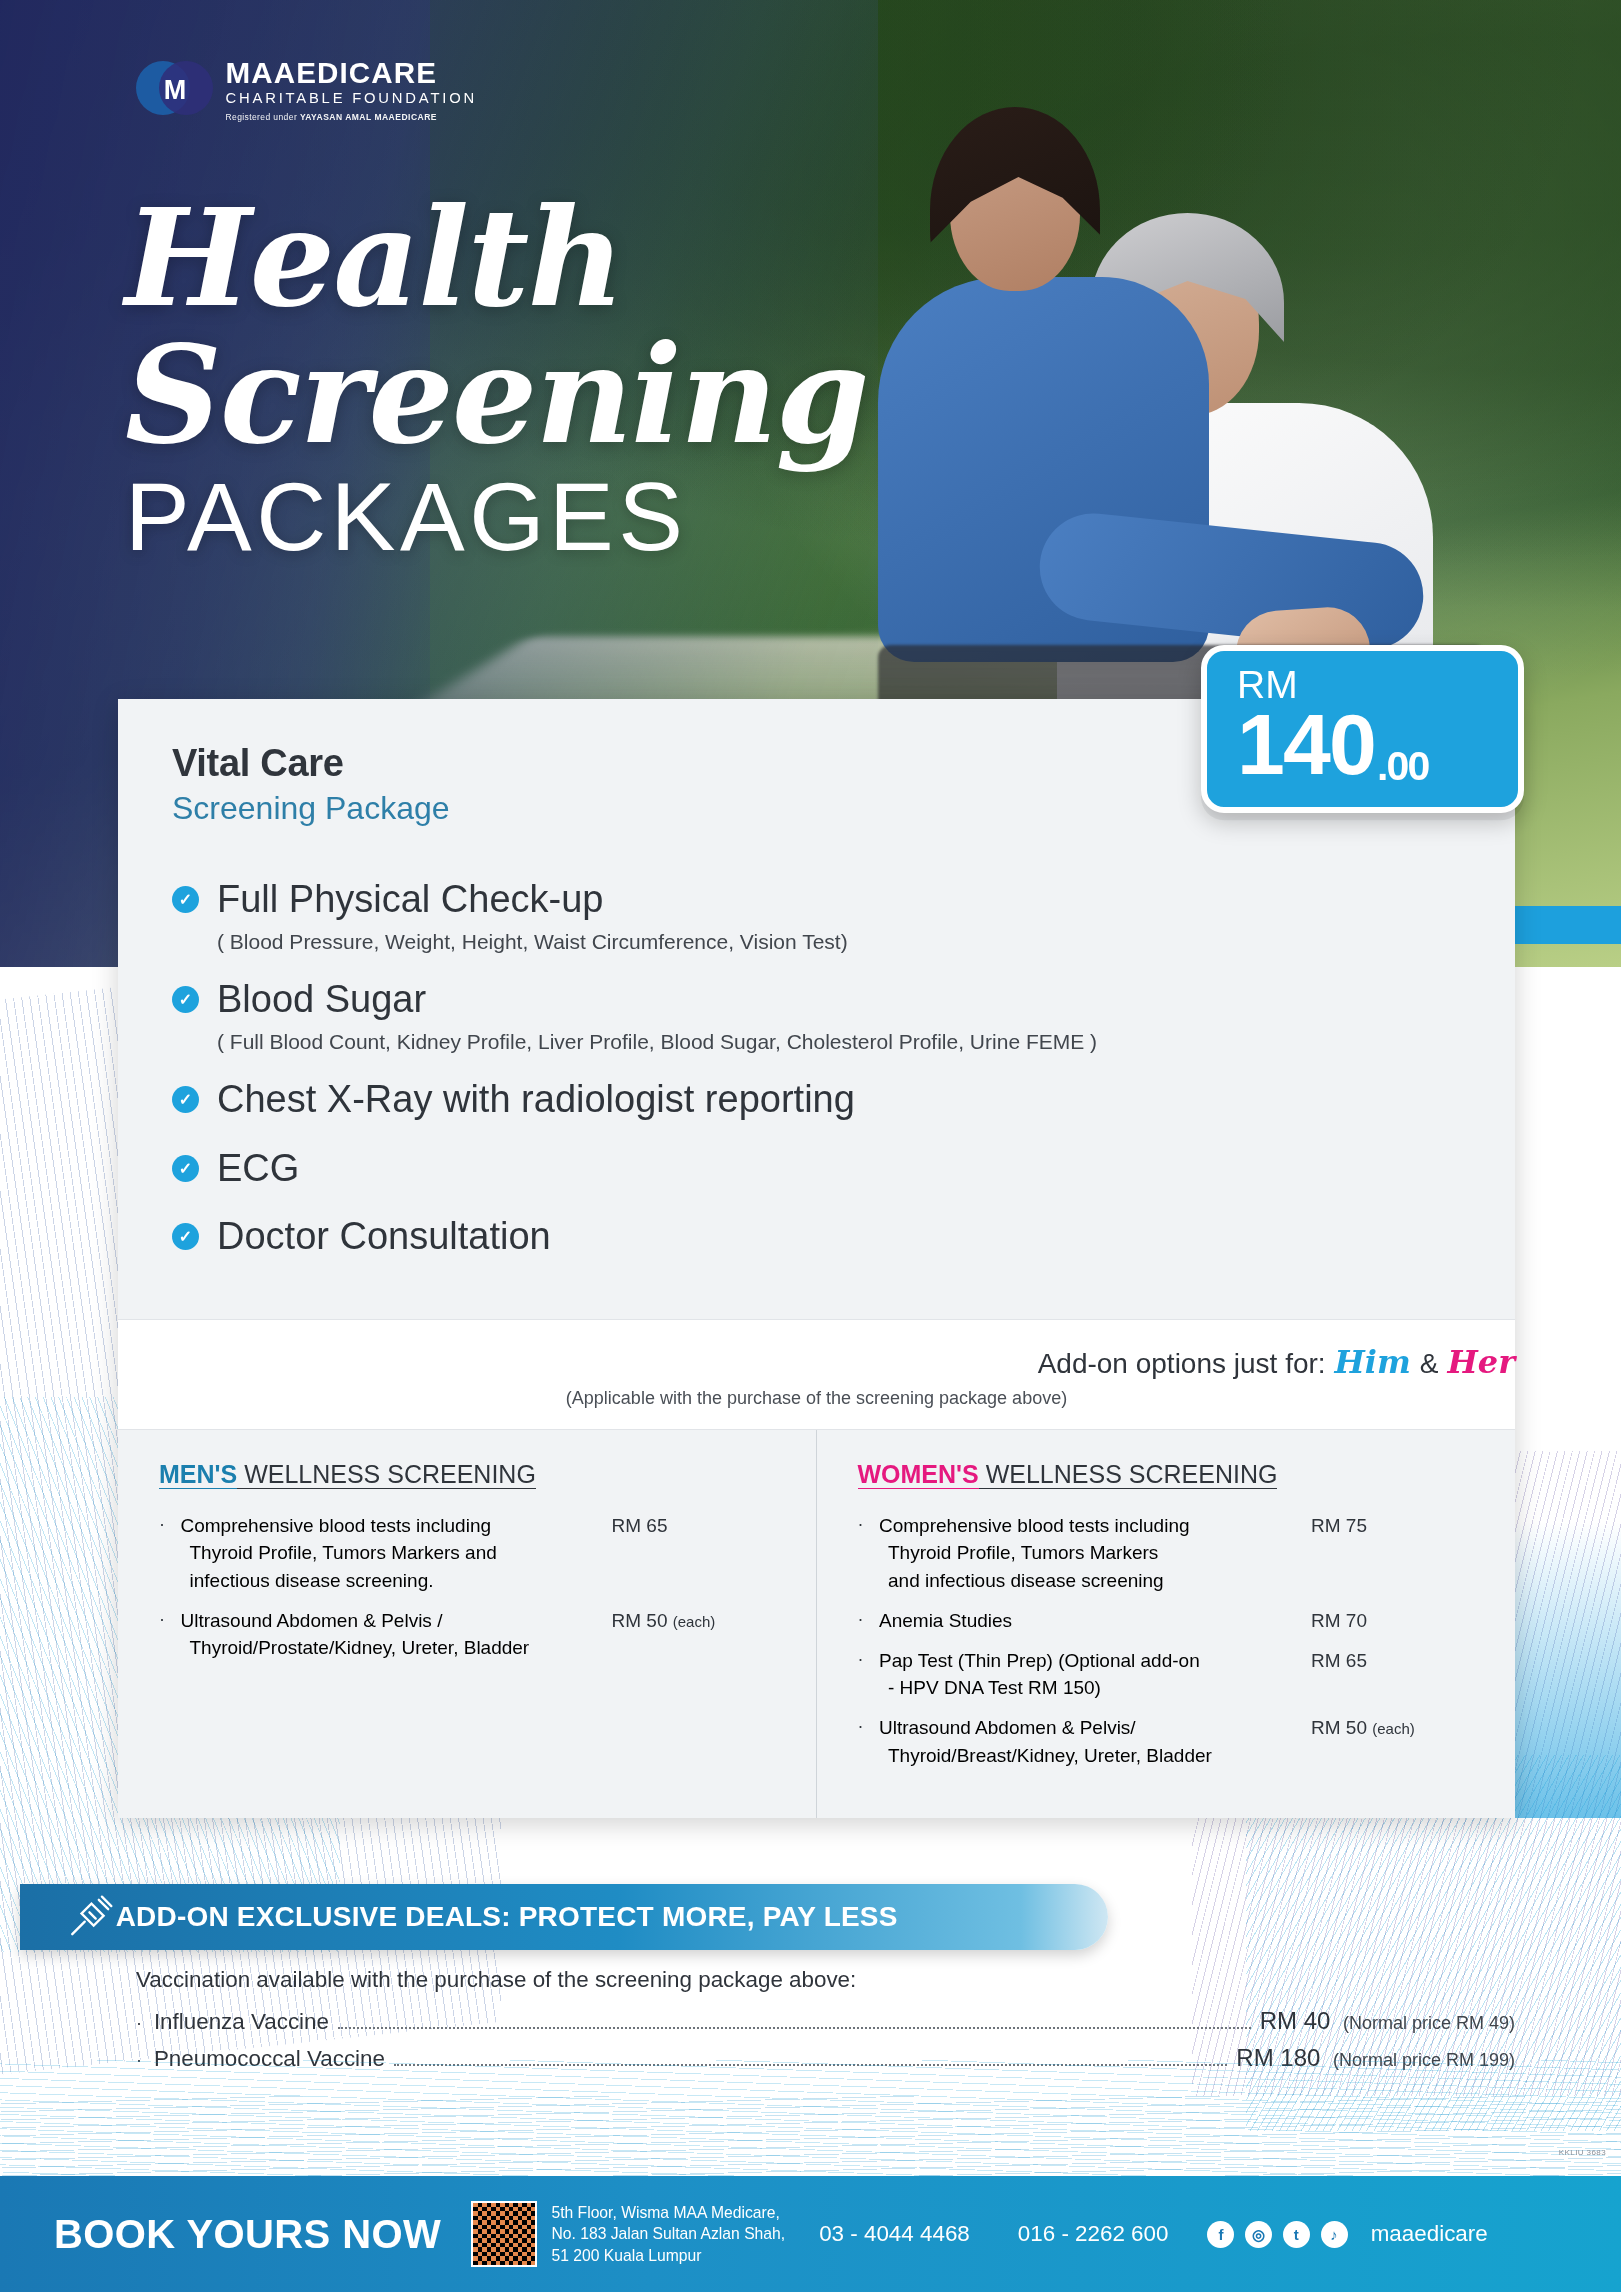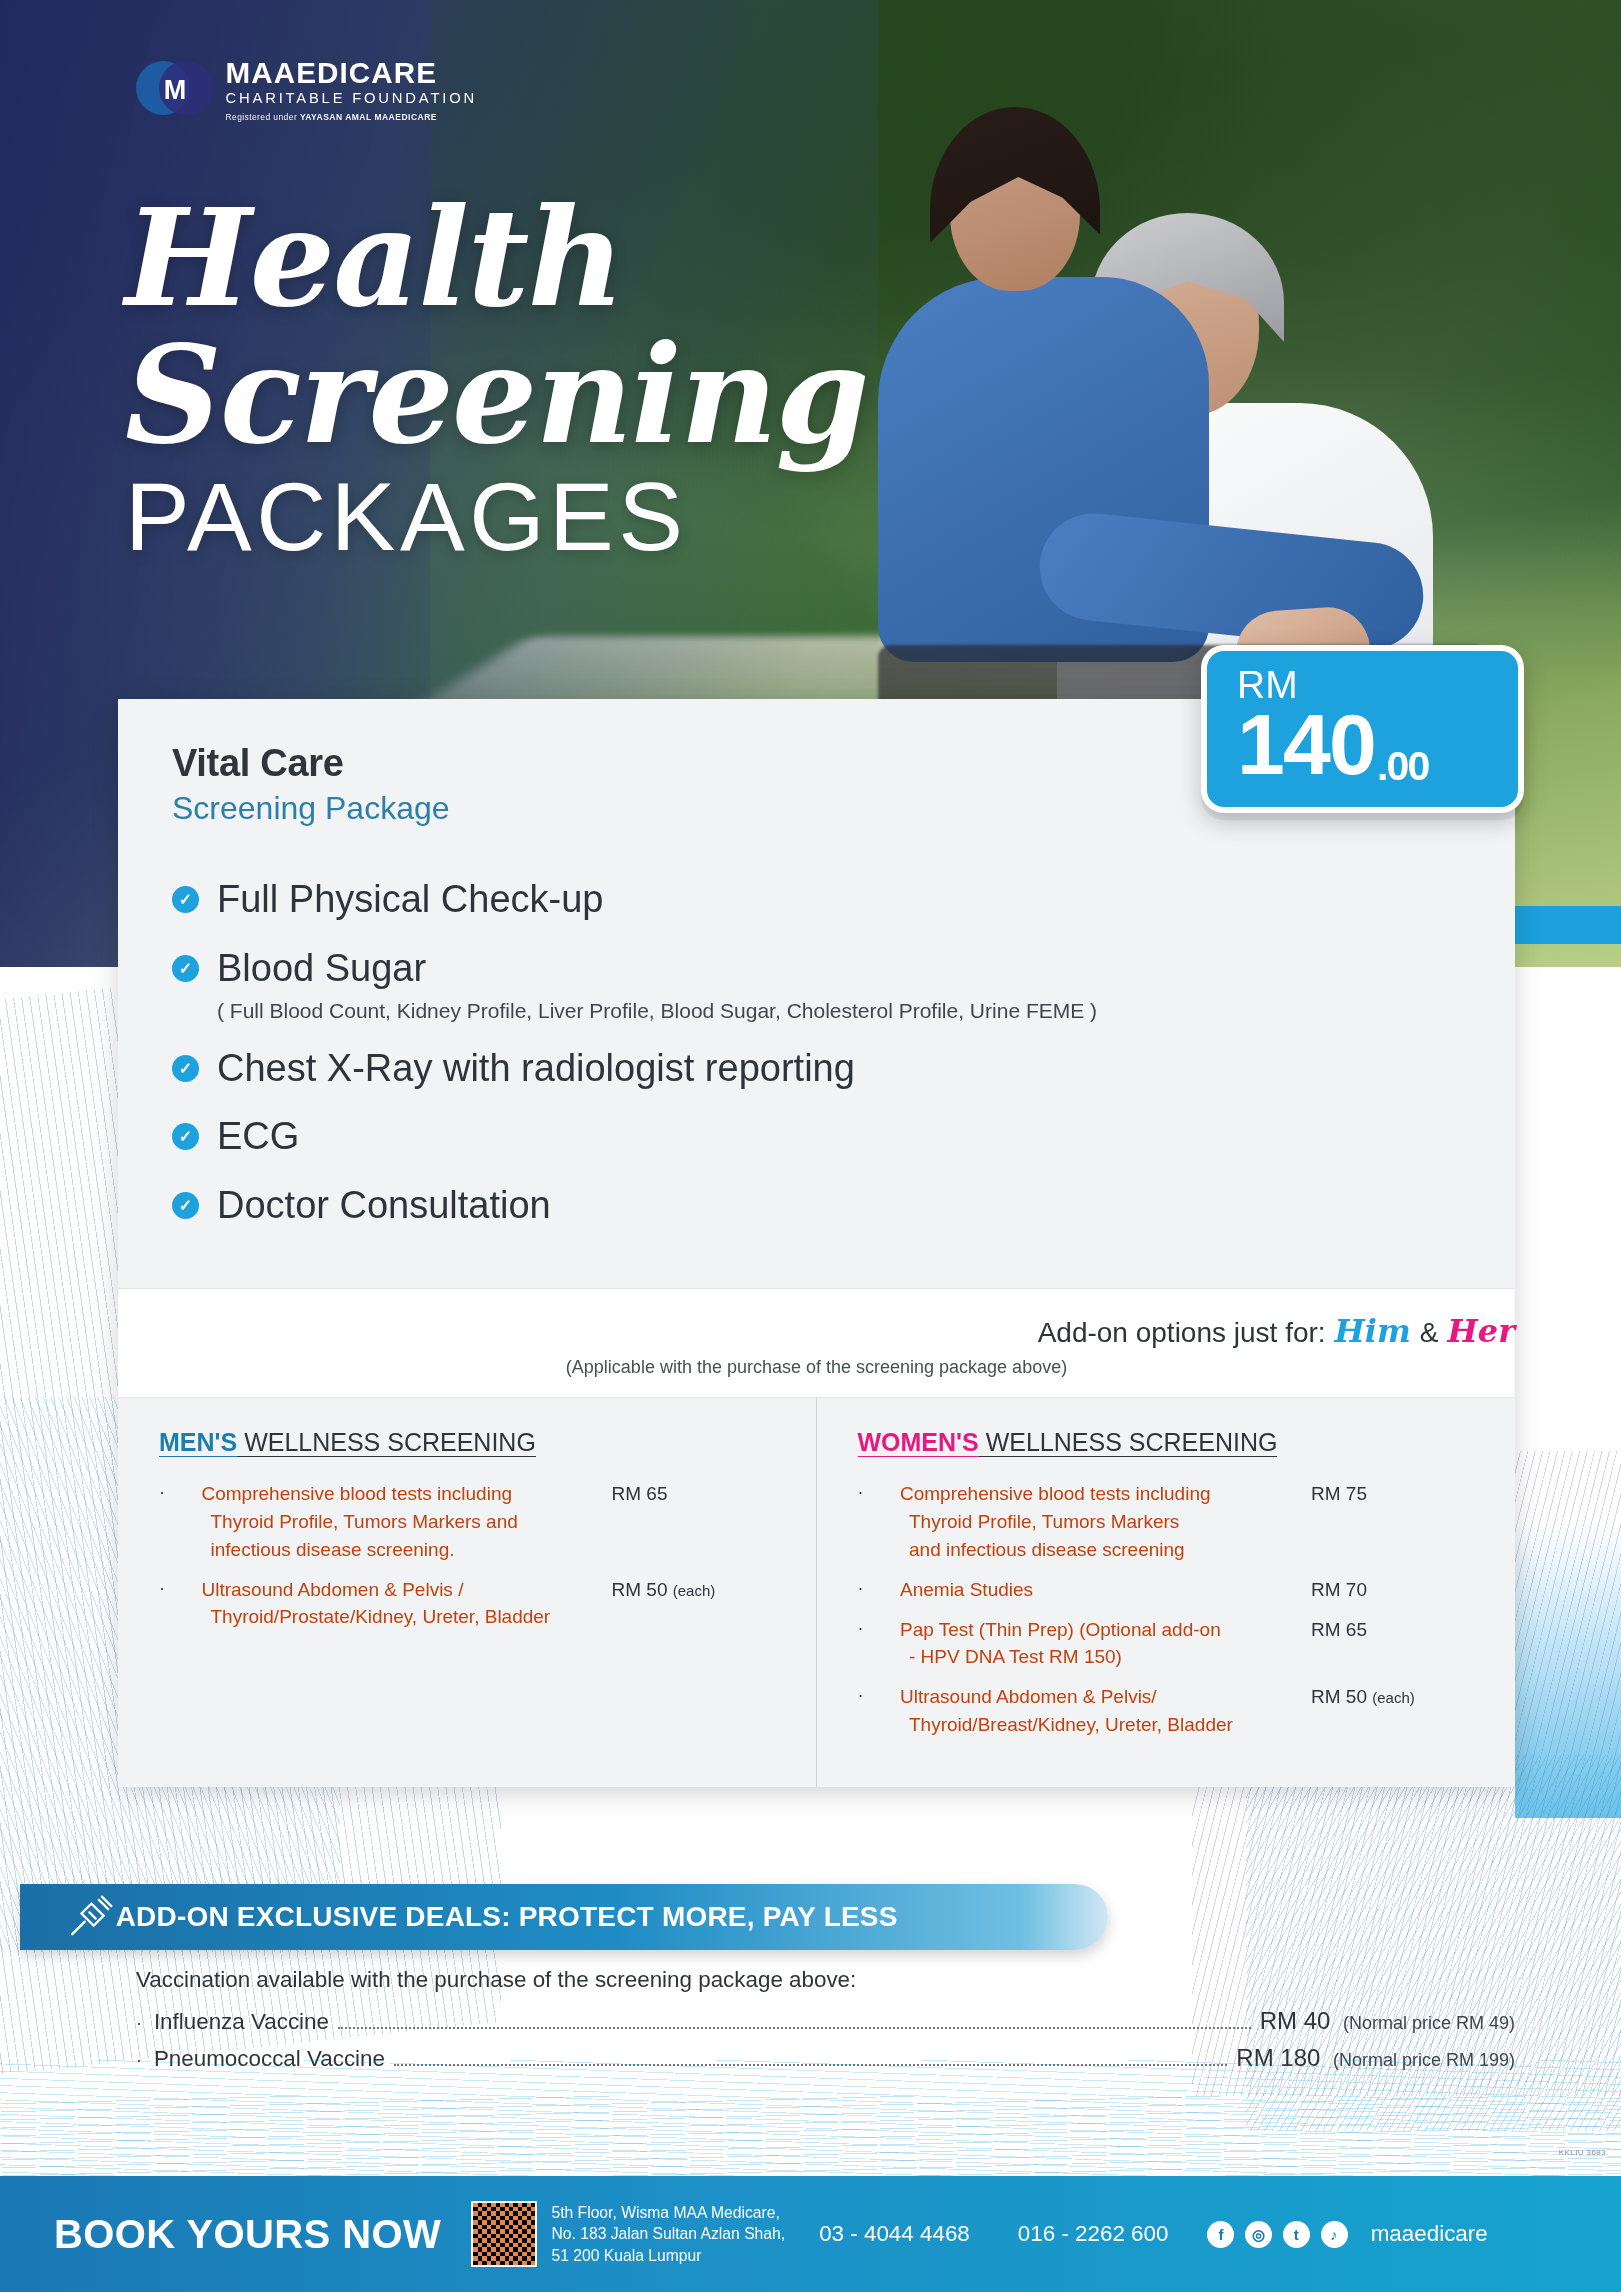--- a/index.html
+++ b/index.html
@@ -273,21 +273,21 @@
   .wcol { width: 50%; padding: 30px 41px 36px 41px; }
   .wcol.left { border-right: 0.9px solid #cfd4d9; }
   .w-head { font-size: 25px; margin-bottom: 23px; }
   .w-head .men { color: #1b7fae; font-weight: 700; border-bottom: 1.8px solid #1b7fae; }
   .w-head .women { color: #e5197f; font-weight: 700; border-bottom: 1.8px solid #e5197f; }
   .w-head .rest { color: #2f343b; font-weight: 400; border-bottom: 1.8px solid #2f343b; }
   .w-item {
     display: flex; align-items: flex-start; gap: 12.5px; margin-bottom: 12.5px;
   }
   .w-dot { flex: none; width: 9px; color: #2f343b; font-size: 18px; line-height: 25px; }
-  .w-text { flex: 1; font-size: 19px; color: #c2410c; line-height: 1.45; margin-left: 21px; }
+  .w-text { flex: 1; font-size: 19px; color: #000000; line-height: 1.45; }
   .w-text .ind { display: block; padding-left: 9px; }
   .w-price {
     flex: none; width: 179px; text-align: left; font-size: 19px; color: #2f343b;
     padding-left: 16px; line-height: 1.45;
   }
   .w-price small { font-size: 15px; }
 
   
   .deals-banner {
     position: absolute; left: 19.7px; top: 1884px;
@@ -427,20 +427,21 @@
           <span>140</span>
           <span class="price-cents">.00</span>
         </div>
       </div>
 
       <div class="features">
         <div class="feature">
           <div class="tick">✓</div>
           <div>
             <div class="feature-main">Full Physical Check-up</div>
+            <div class="feature-note">( Blood Pressure, Weight, Height, Waist Circumference, Vision Test)</div>
           </div>
         </div>
         <div class="feature">
           <div class="tick">✓</div>
           <div>
             <div class="feature-main">Blood Sugar</div>
             <div class="feature-note">( Full Blood Count, Kidney Profile, Liver Profile, Blood Sugar,  Cholesterol Profile, Urine FEME )</div>
           </div>
         </div>
         <div class="feature">

